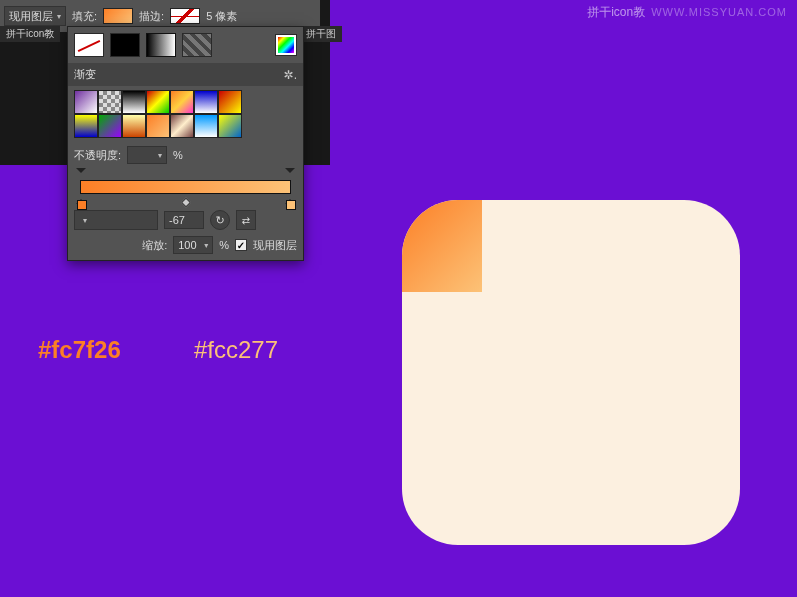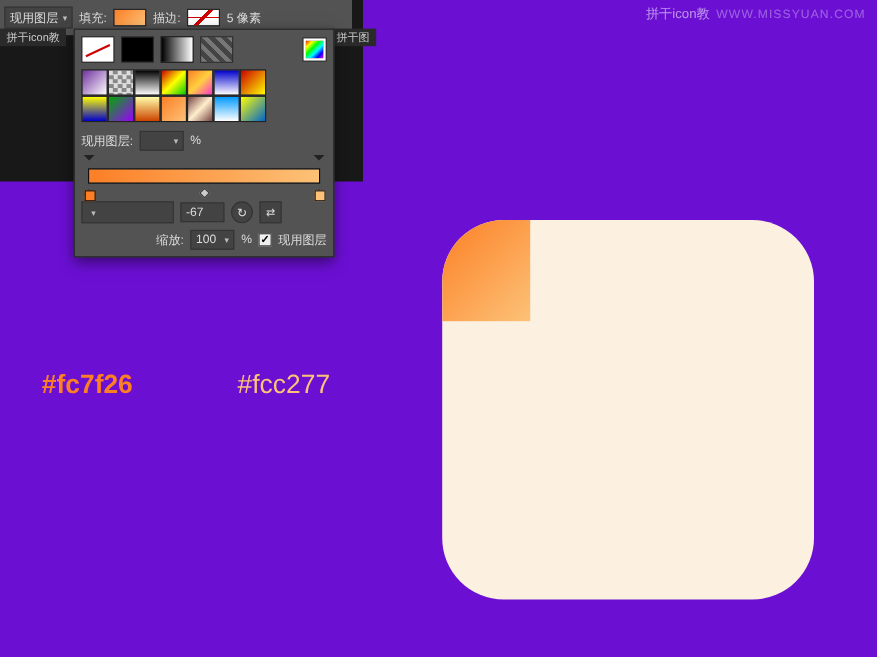--- a/index.html
+++ b/index.html
@@ -115,21 +115,21 @@
     .stop-bot.r{right:2px;} .stop-bot.r::after{background:#fcc277;}
     .diamond{position:absolute;bottom:-2px;left:50%;width:7px;height:7px;background:#ccc;transform:translateX(-50%) rotate(45deg);border:1px solid #333;}
     .angle-row, .scale-row { display:flex; align-items:center; gap:6px; margin-top:6px; }
     .wide-select{ flex:0 0 84px; }
     .circ-btn{width:20px;height:20px;border-radius:50%;border:1px solid #333;background:#434343;display:flex;align-items:center;justify-content:center;}
     .mini-btn{width:20px;height:20px;border:1px solid #333;background:#434343;display:flex;align-items:center;justify-content:center;font-size:10px;}
     .checkbox{width:12px;height:12px;background:#eee;border:1px solid #333;display:inline-flex;align-items:center;justify-content:center;color:#000;font-size:10px;font-weight:bold;}
     
     .hex { position:absolute; top:336px; font-size:24px; font-family: Arial,sans-serif; }
     .hex1{ left:38px; color:#fc7f26;font-weight:bold; }
-    .hex2{ left:216px; color:#fcc277; }
+    .hex2{ left:194px; color:#fcc277; }
     
     .art-card {
       position:absolute; left:402px; top:200px;
       width:338px; height:345px;
       background:#fcf0e0;
       border-radius:56px;
       overflow:hidden;
     }
     .art-corner{
       position:absolute; left:0; top:0; width:80px; height:92px;
@@ -176,20 +176,24 @@
       </div>
     <div class="style-btn">
         <div class="sb-pat" style="width:100%;height:100%"></div>
       </div>
     <div style="flex:1"></div>
     <div class="style-btn sb-color">
         <div></div>
       </div>
   </div>
 
+  <div class="section-header">
+    <span>渐变</span>
+    <span class="gear">✲.</span>
+  </div>
 
   <div>
     <div class="preset-row">
       <div class="preset g1"></div>
       <div class="preset g2"></div>
       <div class="preset g3"></div>
       <div class="preset g4"></div>
       <div class="preset g5"></div>
       <div class="preset g6"></div>
       <div class="preset g7"></div>
@@ -199,21 +203,21 @@
       <div class="preset g9"></div>
       <div class="preset g10"></div>
       <div class="preset g11"></div>
       <div class="preset g12"></div>
       <div class="preset g13"></div>
       <div class="preset g14"></div>
     </div>
   </div>
 
   <div class="opacity-row">
-    <span>现用图层:</span>
+    <span>不透明度:</span>
     <div class="num-input">
         <span></span>
         <span class="chev">▾</span>
       </div>
     <span>%</span>
   </div>
 
   <div class="slider-track">
     <div class="stop-top l"></div>
     <div class="stop-top r"></div>

